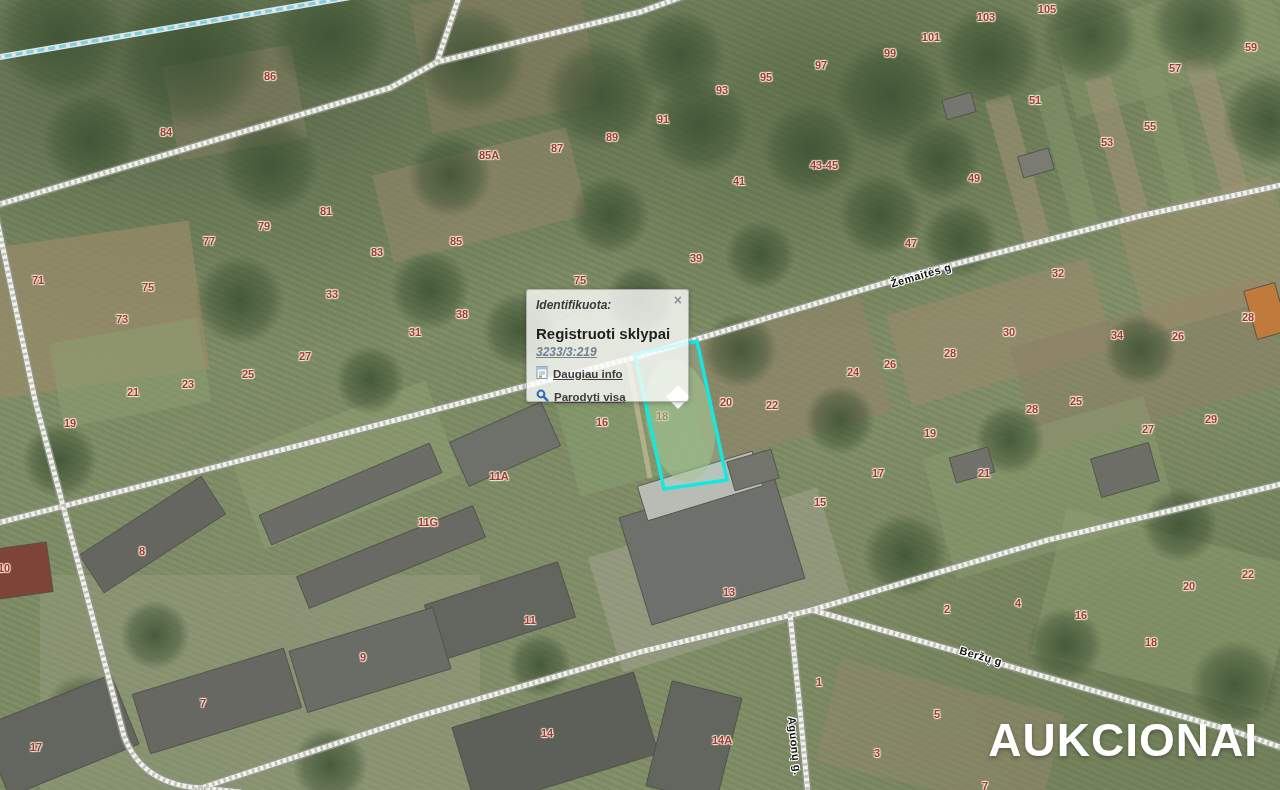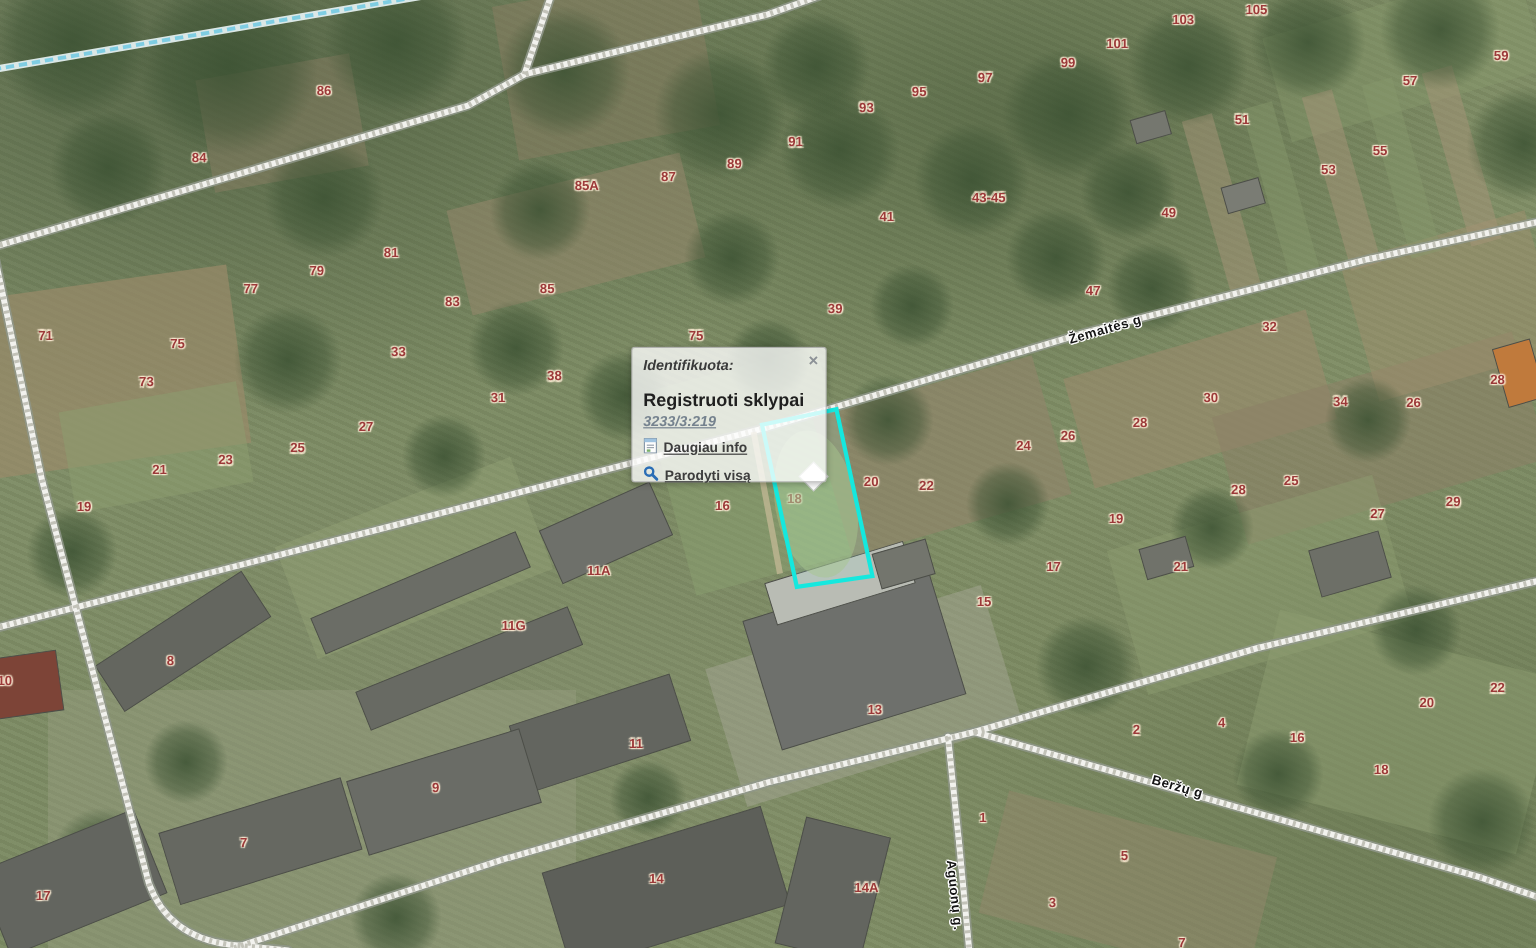--- a/index.html
+++ b/index.html
@@ -320,14 +320,15 @@
         <svg width="13" height="13" viewBox="0 0 13 13">
           <circle cx="5" cy="5" r="3.4" fill="none" stroke="#2a6db5" stroke-width="2"></circle>
           <line x1="7.6" y1="7.6" x2="11.4" y2="11.4" stroke="#2a6db5" stroke-width="2.4" stroke-linecap="round"></line>
         </svg>
       </span>
       <a>Parodyti visą</a>
     </div>
   </div>
 
   <div class="watermark">
+    <div>AUKCIONAI</div>
   </div>
 </div>
 
 </body></html>

